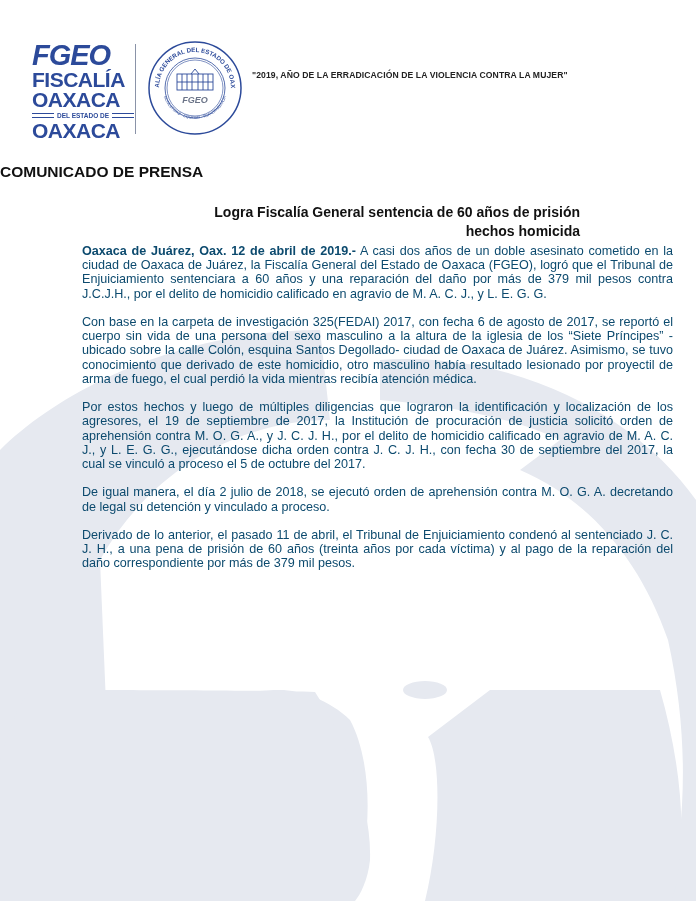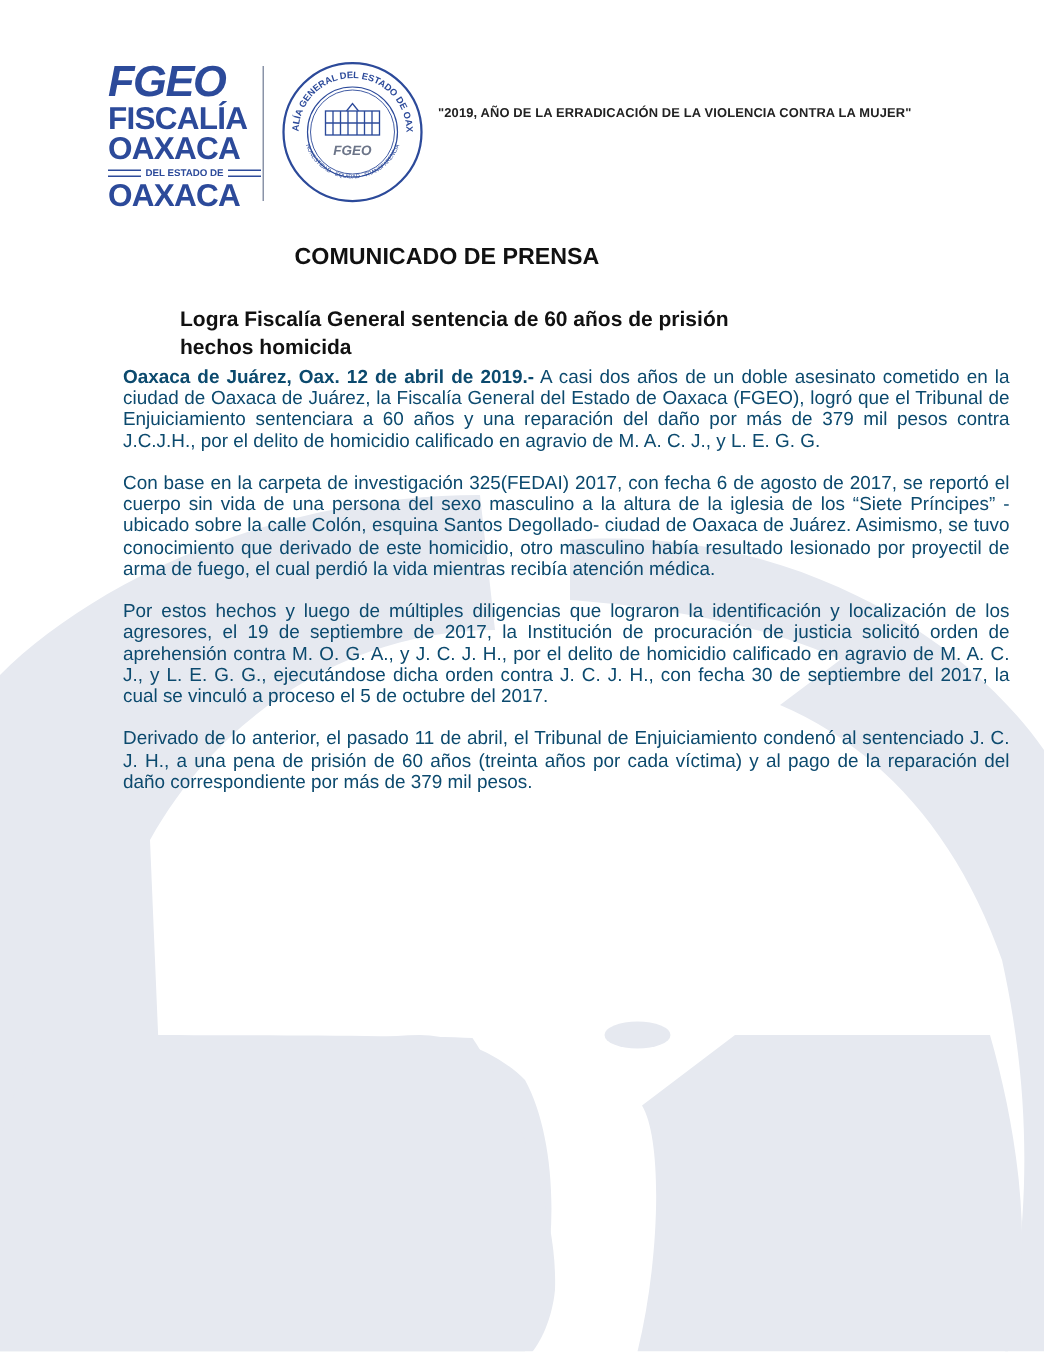--- a/index.html
+++ b/index.html
@@ -6,38 +6,38 @@
     body {
       width: 696px; height: 901px; position: relative; overflow: hidden;
       background: #ffffff;
       font-family: "Liberation Sans", sans-serif;
       color: #1a1a1a;
     }
     .watermark { position: absolute; left: 0; top: 0; width: 696px; height: 901px; z-index: 0; }
     .page { position: relative; z-index: 1; }
 
     
-    .header { position: absolute; left: 0; top: 0; width: 581px; height: 140px; margin-left: 40px; }
+    .header { position: absolute; left: 0; top: 0; width: 581px; height: 140px; }
     .logo-block { position: absolute; left: 32px; top: 40px; width: 102px; }
     .logo-fgeo { font-family: "Liberation Sans", sans-serif; font-weight: 900; font-style: italic;
       font-size: 29px; color: #2c4a9a; letter-spacing: -1px; line-height: 30px; }
     .logo-line { font-weight: 900; font-size: 21px; color: #2c4a9a; line-height: 20px; letter-spacing: -0.5px; }
     .logo-small { display: flex; align-items: center; font-size: 6.5px; font-weight: 700; color: #2c4a9a;
       margin: 2px 0; }
     .logo-small .bar { flex: 1; height: 3px; border-top: 1px solid #2c4a9a; border-bottom: 1px solid #2c4a9a; }
     .logo-small span.t { padding: 0 3px; white-space: nowrap; }
     .logo-divider { position: absolute; left: 135px; top: 44px; width: 1px; height: 90px; background: #8a93a8; }
     .seal { position: absolute; left: 147px; top: 40px; width: 96px; height: 96px; }
     .slogan { position: absolute; left: 252px; top: 70px; font-size: 8.6px; font-weight: 700; color: #222;
       letter-spacing: 0.1px; white-space: nowrap; }
 
     
-    .title { position: absolute; left: 0; width: 596px; top: 153px; text-align: center;
+    .title { position: absolute; left: 0; width: 596px; top: 153px; text-align: left;
       font-weight: 700; font-size: 15.5px; color: #111; }
-    .subtitle { position: absolute; left: 120px; width: 460px; top: 191px; text-align: left;
+    .subtitle { position: absolute; left: 120px; width: 460px; top: 191px; text-align: right;
       font-weight: 700; font-size: 14px; line-height: 19px; color: #111; }
     .content { position: absolute; left: 82px; top: 244px; width: 591px; font-size: 12.6px;
       line-height: 14.2px; text-align: justify; color: #0c4a6e; }
     .content p { margin: 0 0 14.2px 0; }
     .content b { font-weight: 700; }
   </style>
 </head>
 <body>
 
 <svg class="watermark" viewBox="0 0 696 901" xmlns="http://www.w3.org/2000/svg">
@@ -108,16 +108,17 @@
 
   <h2 class="subtitle">
     <span>Logra Fiscalía General sentencia de 60 años de prisión</span><br>
     <span>hechos homicida</span>
   </h2>
 
   <div class="content">
     <p><b>Oaxaca de Juárez, Oax. 12 de abril de 2019.-</b><span> A casi dos años de un doble asesinato cometido en la ciudad de Oaxaca de Juárez, la Fiscalía General del Estado de Oaxaca (FGEO), logró que el Tribunal de Enjuiciamiento sentenciara a 60 años y una reparación del daño por más de 379 mil pesos contra J.C.J.H., por el delito de homicidio calificado en agravio de M. A. C. J., y L. E. G. G.</span></p>
     <p>Con base en la carpeta de investigación 325(FEDAI) 2017, con fecha 6 de agosto de 2017, se reportó el cuerpo sin vida de una persona del sexo masculino a la altura de la iglesia de los “Siete Príncipes” -ubicado sobre la calle Colón, esquina Santos Degollado- ciudad de Oaxaca de Juárez.  Asimismo, se tuvo conocimiento que derivado de este homicidio, otro masculino había resultado lesionado por proyectil de arma de fuego, el cual perdió la vida mientras recibía atención médica.</p>
     <p>Por estos hechos y luego de múltiples diligencias que lograron la identificación y localización de los agresores, el 19 de septiembre de 2017, la Institución de procuración de justicia solicitó orden de aprehensión contra M. O. G. A., y J. C. J. H., por el delito de homicidio calificado en agravio de M. A. C. J., y L. E. G. G., ejecutándose dicha orden contra J. C. J. H., con fecha 30 de septiembre del 2017, la cual se vinculó a proceso el 5 de octubre del 2017.</p>
+    <p>De igual manera, el día 2 julio de 2018, se ejecutó orden de aprehensión contra M. O. G. A. decretando de legal su detención y vinculado a proceso.</p>
     <p>Derivado de lo anterior, el pasado 11 de abril, el Tribunal de Enjuiciamiento condenó al sentenciado J. C. J. H., a una pena de prisión de 60 años (treinta años por cada víctima) y al pago de la reparación del daño correspondiente por más de 379 mil pesos.</p>
   </div>
 
 </div>
 
 </body></html>

